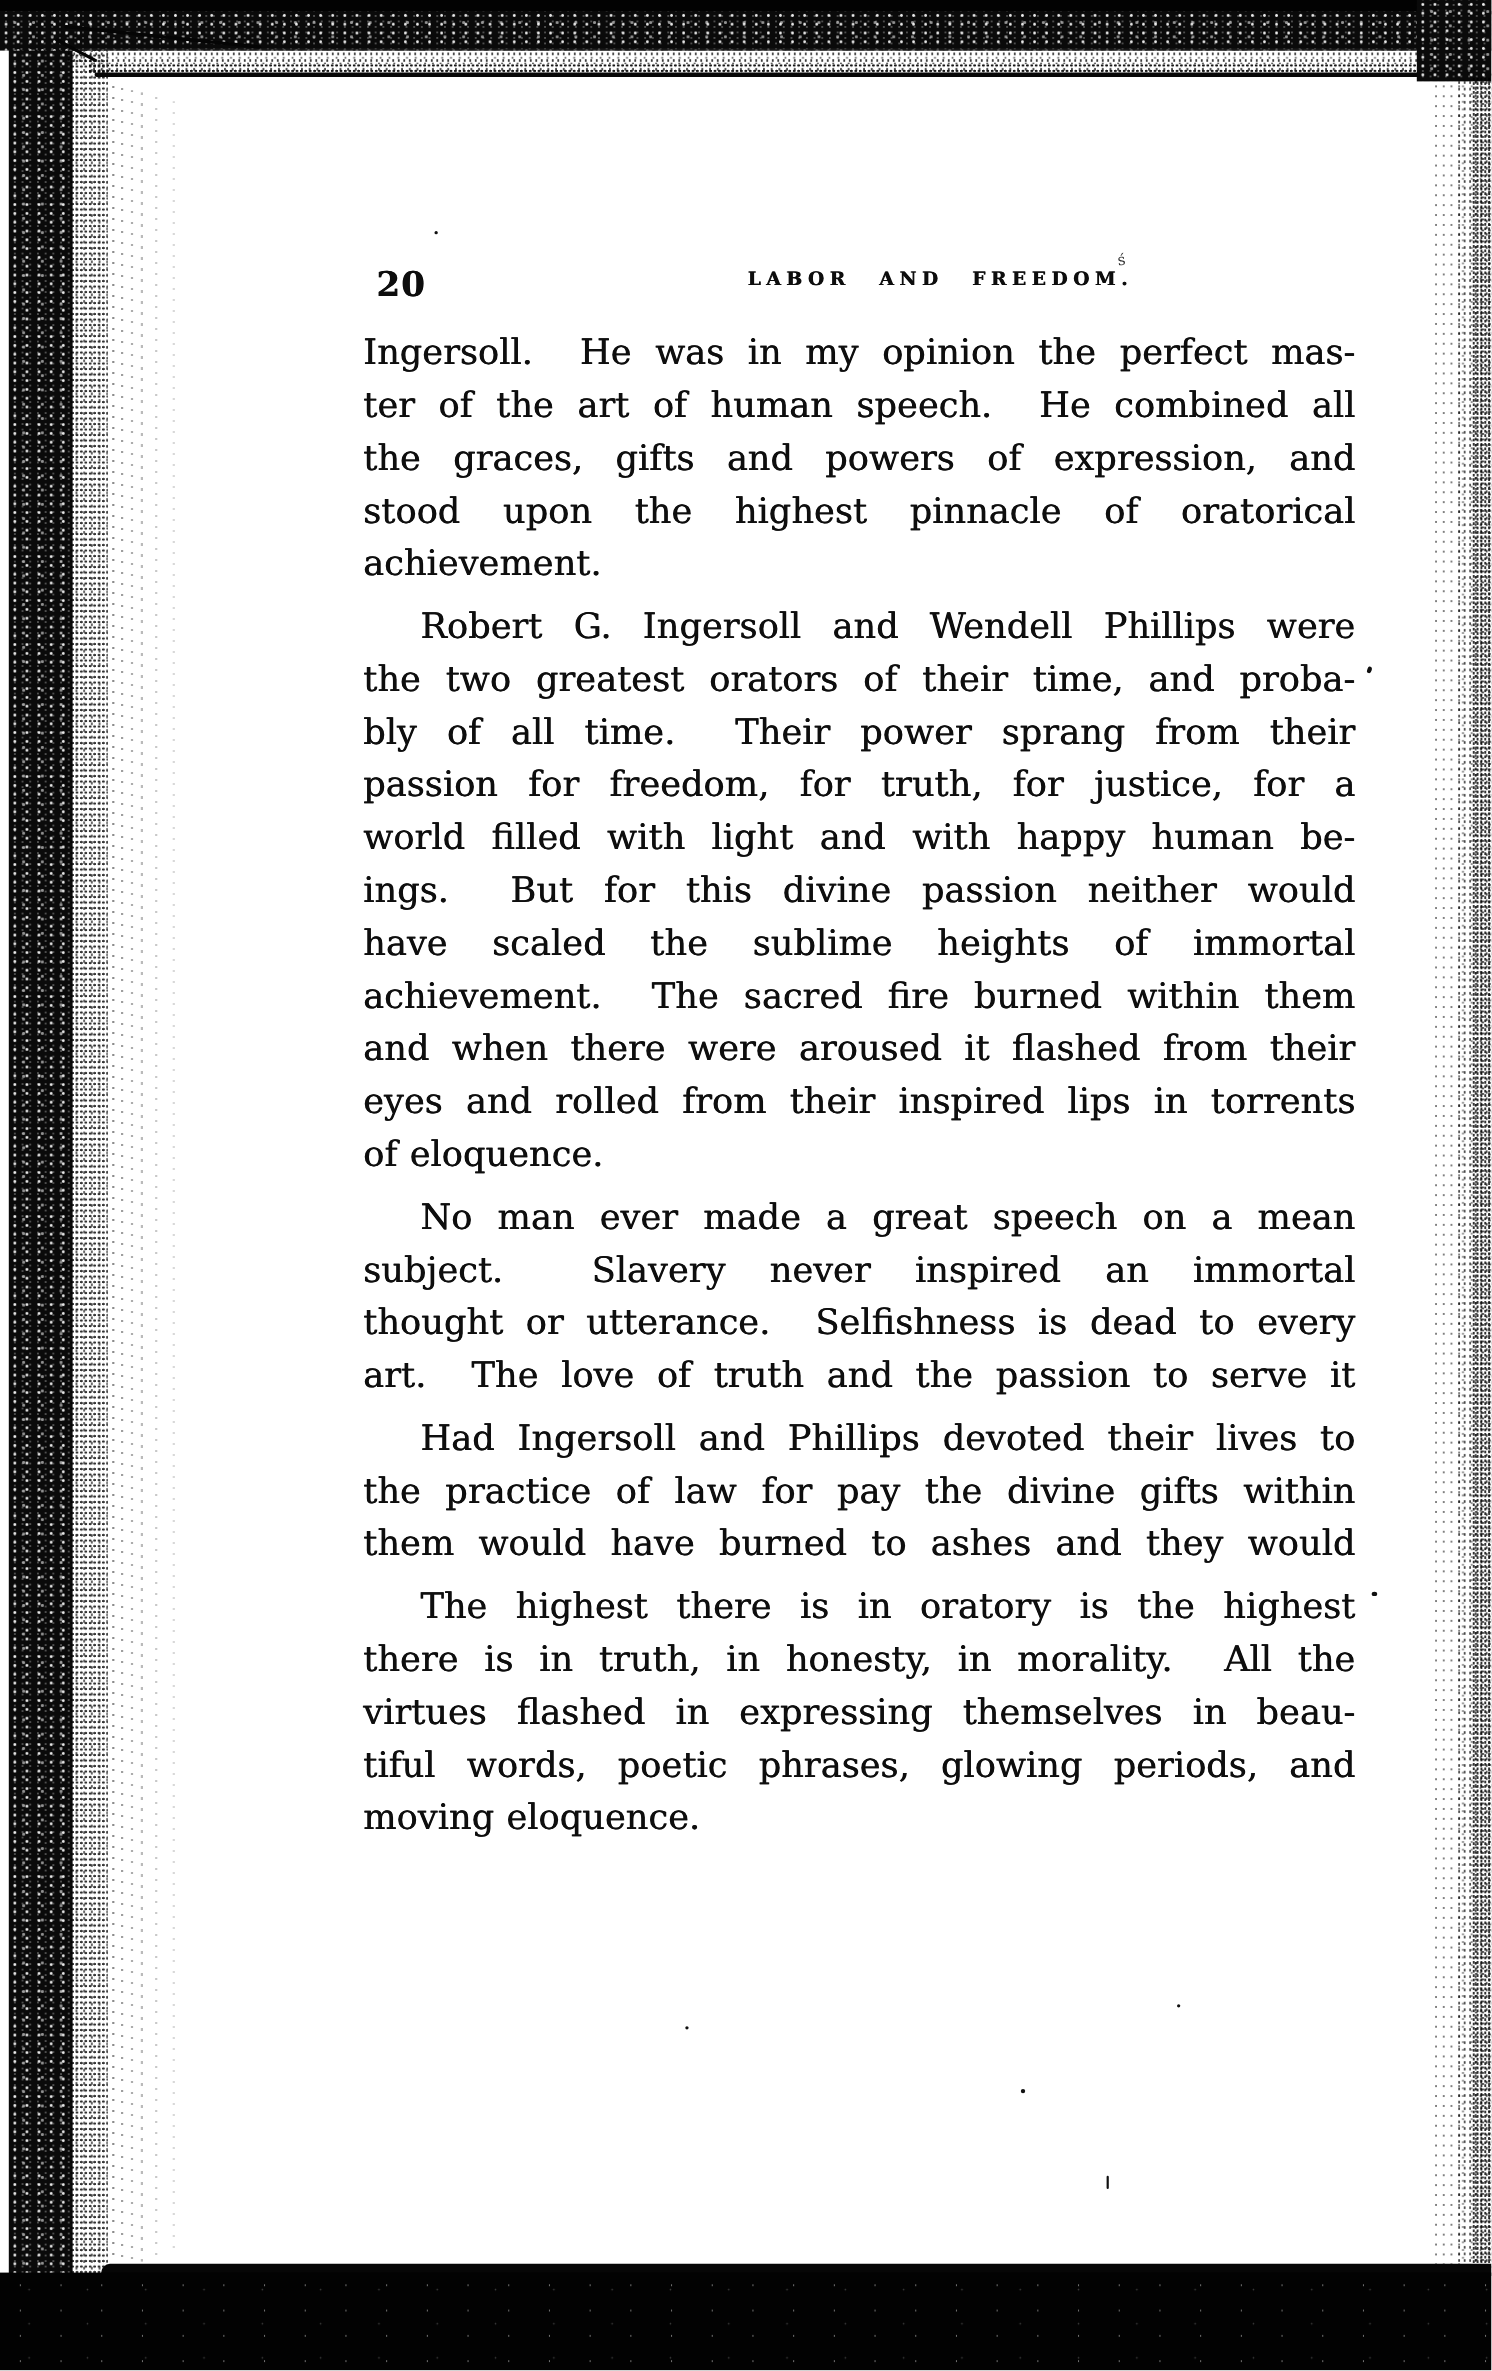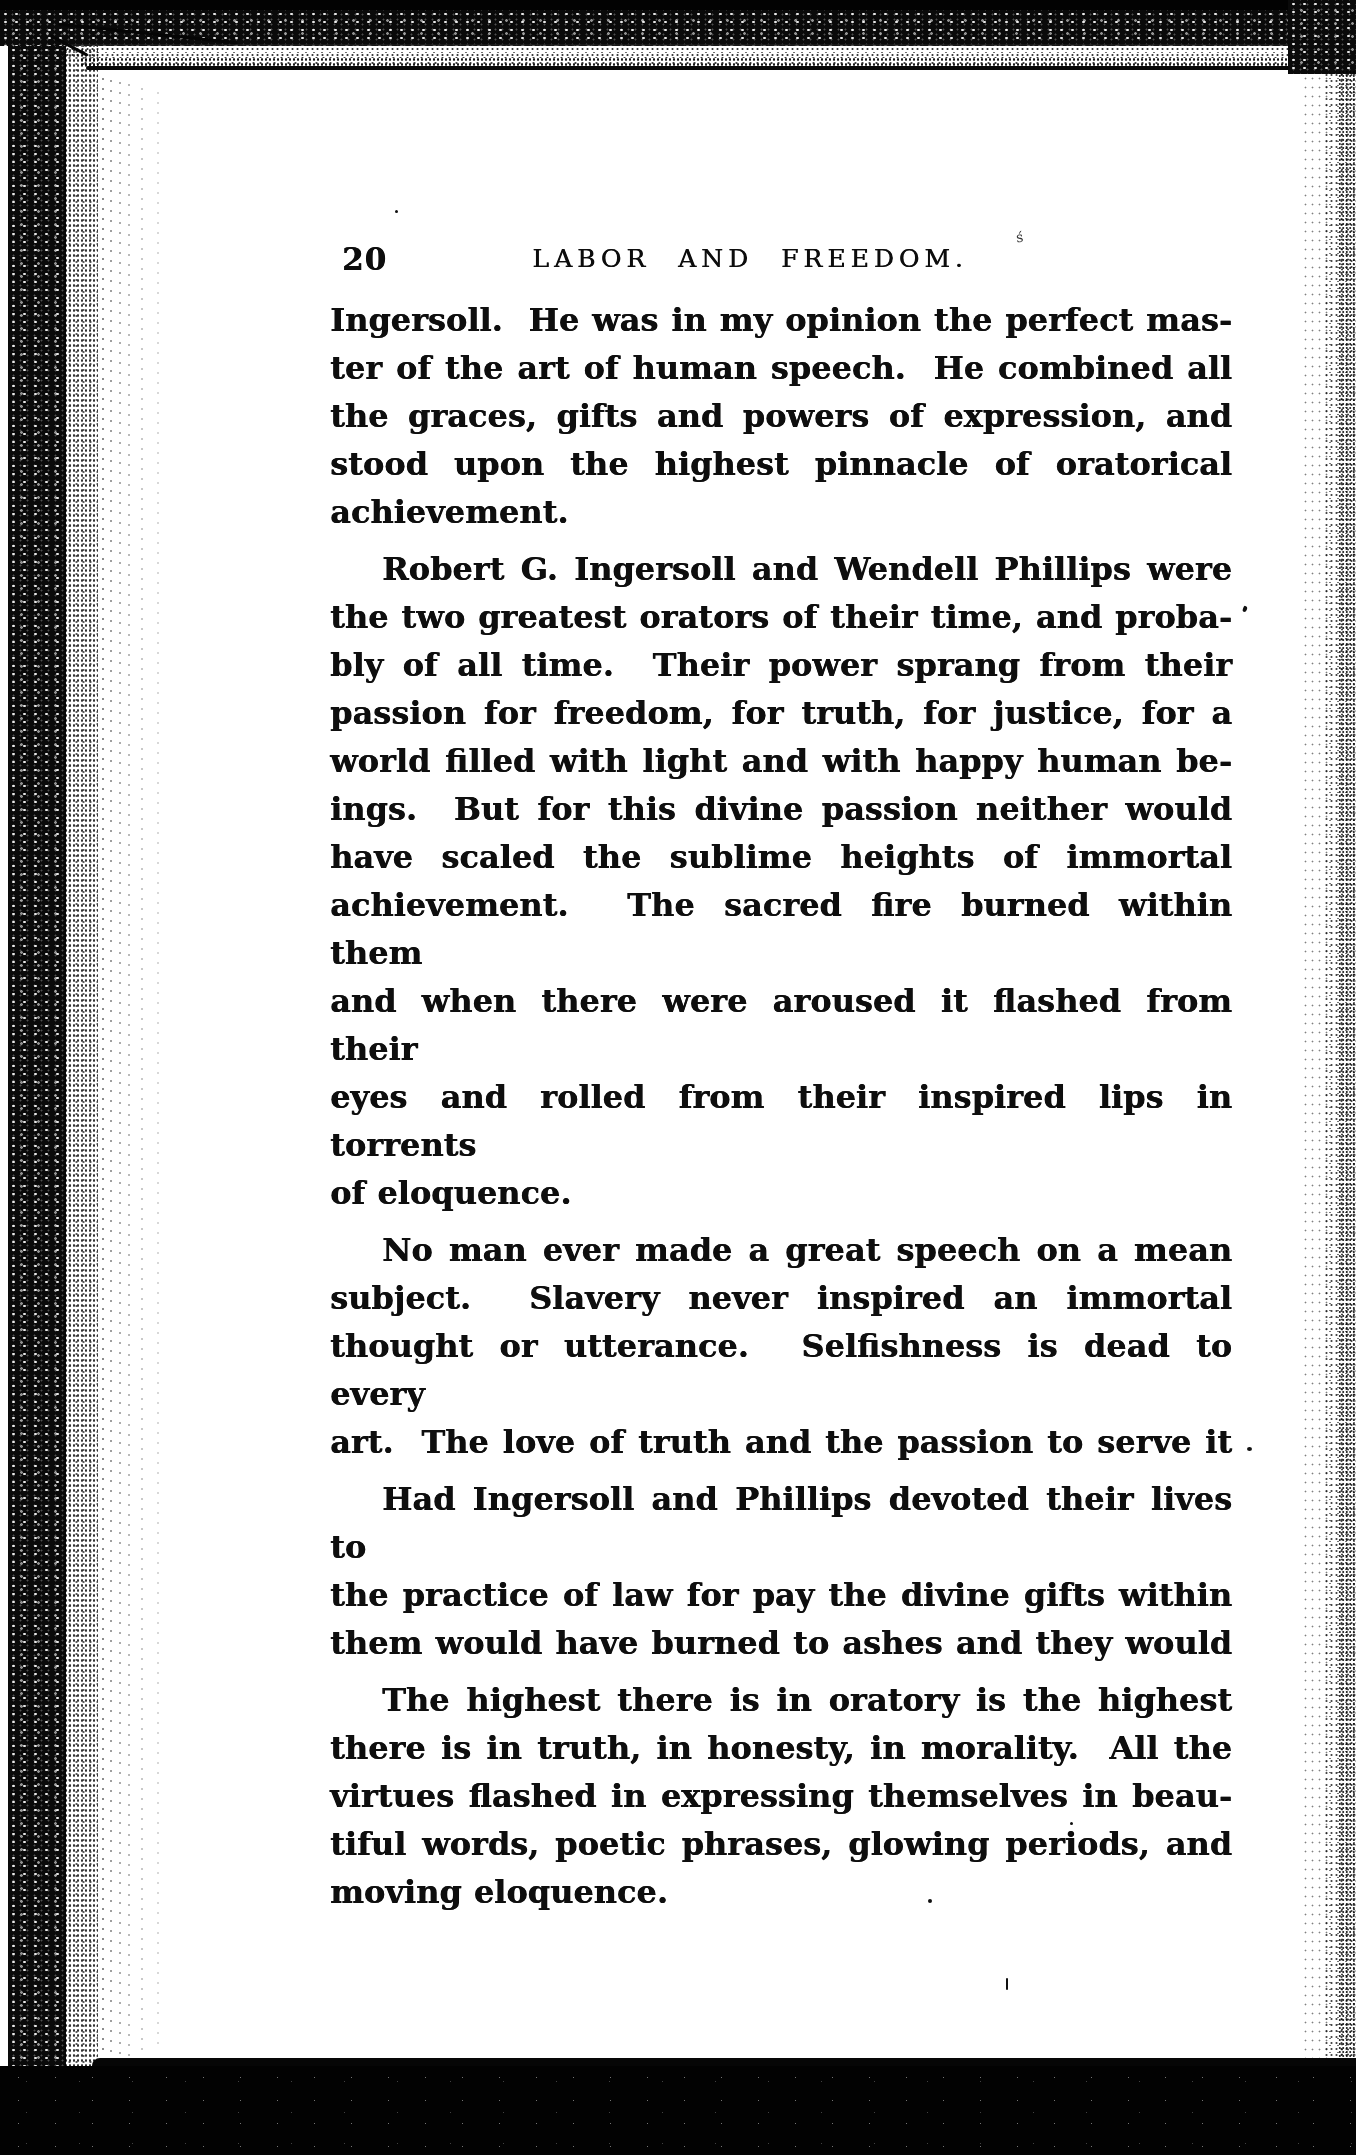--- a/index.html
+++ b/index.html
@@ -51,33 +51,33 @@
   }
   .speck { position:absolute; background:#101010; border-radius:50%; }
 
   
   .header-row { position:absolute; left:340px; top:241px; width:902px; height:40px; color:#0d0d0d; }
   .pagenum {
     position:absolute; left:2px; top:0; font-size:31px; font-weight:600;
     letter-spacing:1px; text-shadow:0.4px 0 0 currentColor;
   }
   .running {
-    position:absolute; left:130px; top:3px; width:560px; text-align:center;
-    font-size:25px; font-weight:400; letter-spacing:5px; word-spacing:15px;
+    position:absolute; left:130px; top:3px; width:560px; text-align:right;
+    font-size:17px; font-weight:700; letter-spacing:5px; word-spacing:15px;
     text-shadow:0.5px 0 0 currentColor; white-space:nowrap;
   }
   .hmark { position:absolute; left:676px; top:-12px; font-size:14px; opacity:.85; transform:rotate(-8deg); }
 
   #text-block {
     position:absolute; left:330px; top:296px; width:902px;
     font-size:32px; line-height:48px; color:#0e0e0e;
     text-shadow:0.45px 0 0 currentColor;
   }
   .para.gap { margin-top:9px; }
-  .bl { text-align:justify; text-align-last:justify; word-spacing:1px;font-weight:bold; }
+  .bl { text-align:justify; text-align-last:justify; word-spacing:1px; }
   .bl.end { text-align-last:left; }
   .bl.ind { text-indent:52px; }
 </style>
 </head>
 <body>
 
 <div class="scan">
 
   <div class="abs mot-dark" style="left:8px; top:6px; width:58px; height:2096px;"></div>
   <div class="abs mot-mid" style="left:64px; top:28px; width:34px; height:2048px; opacity:.8;"></div>

